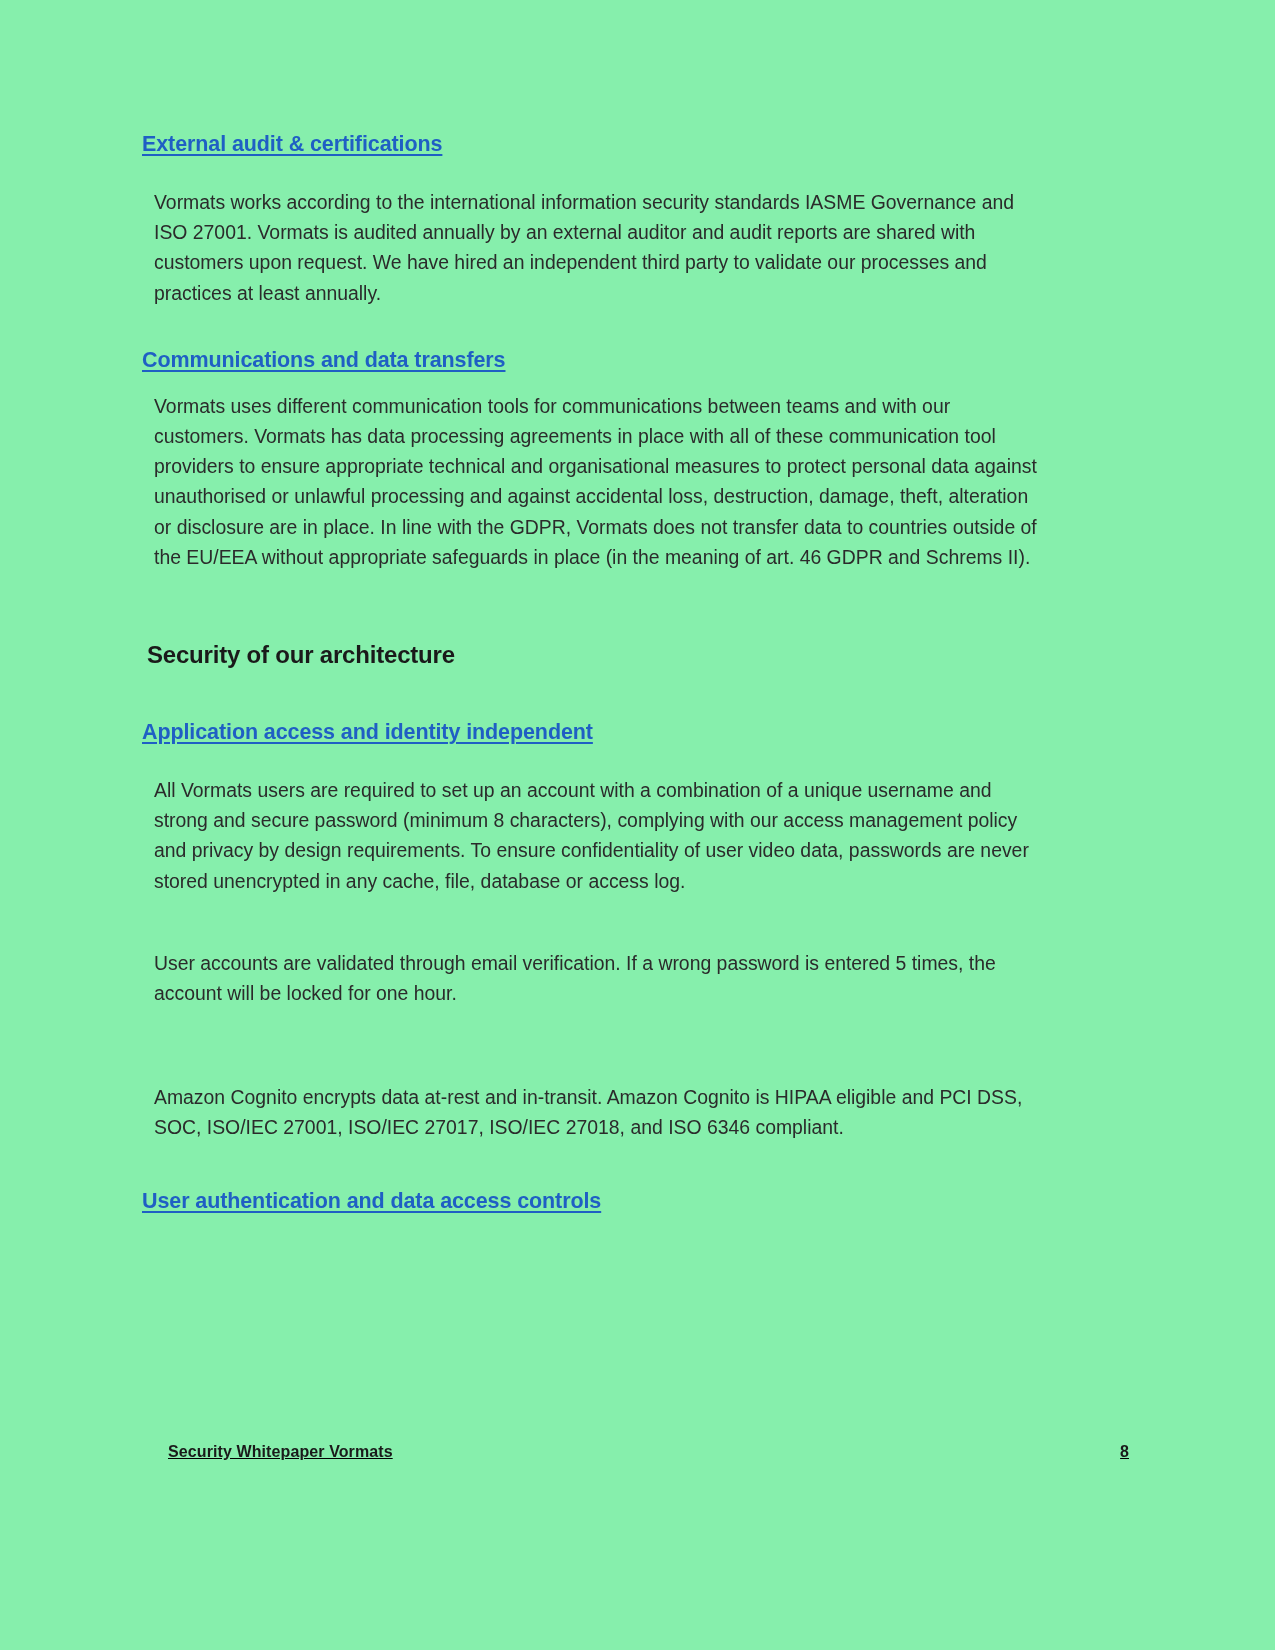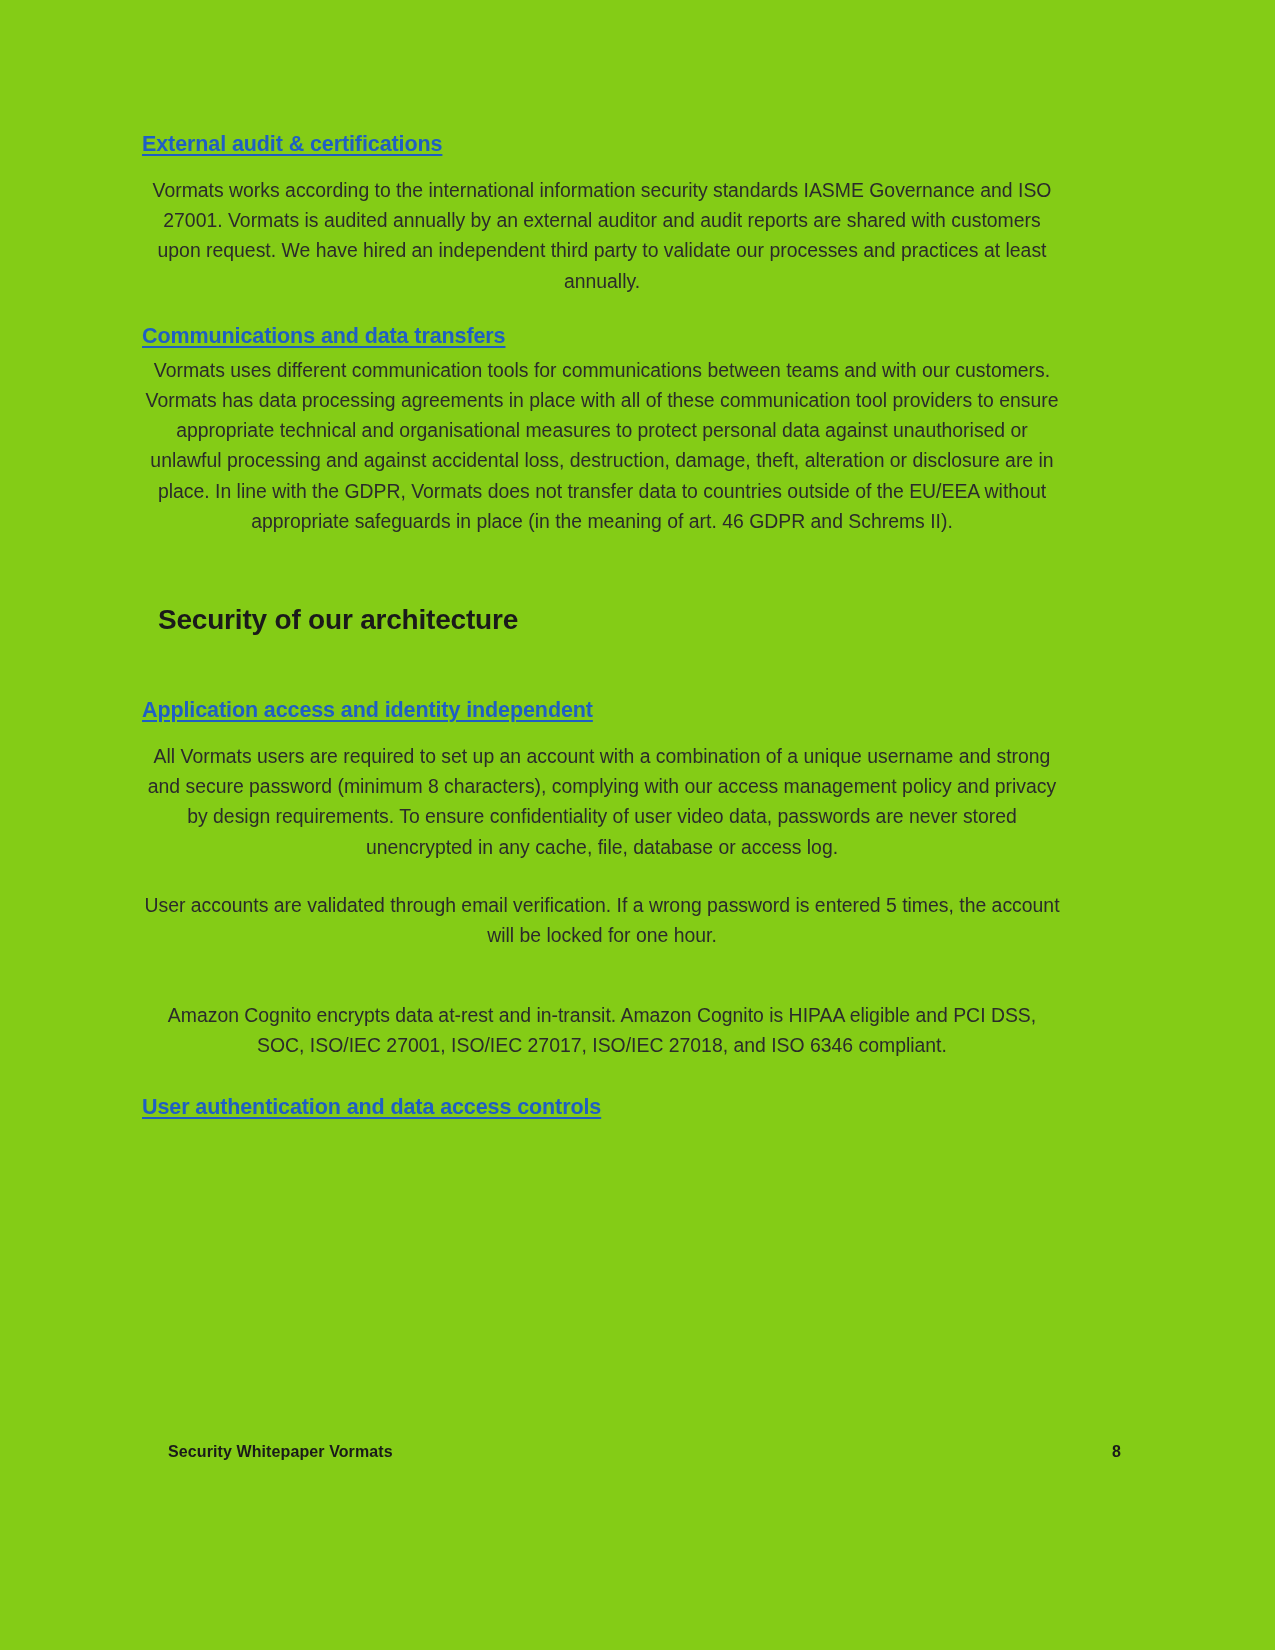--- a/index.html
+++ b/index.html
@@ -4,39 +4,39 @@
 <style>
   html, body {
     margin: 0;
     padding: 0;
     background: #ffffff;
   }
   .page {
     position: relative;
     width: 1275px;
     height: 1650px;
-    background: #84cc16;
+    background: #86efac;
     overflow: hidden;
     font-family: "Liberation Sans", sans-serif;
     -webkit-font-smoothing: antialiased;
   }
   .content {
     position: absolute;
     left: 142px;
     top: 132px;
     width: 920px;
   }
 
   
   h2.section-heading {
     font-family: "Liberation Sans", sans-serif;
-    font-size: 28px;
+    font-size: 24px;
     font-weight: bold;
     color: #1a1a1a;
-    margin: 16px;
+    margin: 5px;
     padding: 0;
     letter-spacing: -0.2px;
   }
   h3.sub-heading {
     font-family: "Liberation Sans", sans-serif;
     font-size: 21.5px;
     font-weight: bold;
     color: #1f5fc4;
     margin: 0;
     padding: 0;
@@ -45,43 +45,44 @@
     text-decoration-thickness: 2px;
     letter-spacing: -0.1px;
   }
 
   
   p.body {
     font-family: "Liberation Sans", sans-serif;
     font-size: 19.4px;
     line-height: 30.2px;
     color: #2b2b2b;
-    margin: 0;
+    margin: 12px;
     padding: 0;
-    text-align: center;
+    text-align: left;
   }
 
   
   .gap-6 { height: 6px; }
   .gap-18 { height: 18px; }
   .gap-22 { height: 22px; }
   .gap-28 { height: 28px; }
   .gap-34 { height: 34px; }
   .gap-46 { height: 46px; }
   .gap-52 { height: 52px; }
 
   
   .footer {
     position: absolute;
     left: 168px;
-    right: 154px;
+    right: 146px;
     top: 1443px;
     display: flex;
     align-items: flex-end;
     justify-content: space-between;
+    text-decoration: underline;
   }
   .footer-title {
     font-family: "Liberation Sans", sans-serif;
     font-size: 16px;
     font-weight: bold;
     color: #1a1a1a;
     letter-spacing: 0.1px;
   }
   .footer-page {
     font-family: "Liberation Sans", sans-serif;

